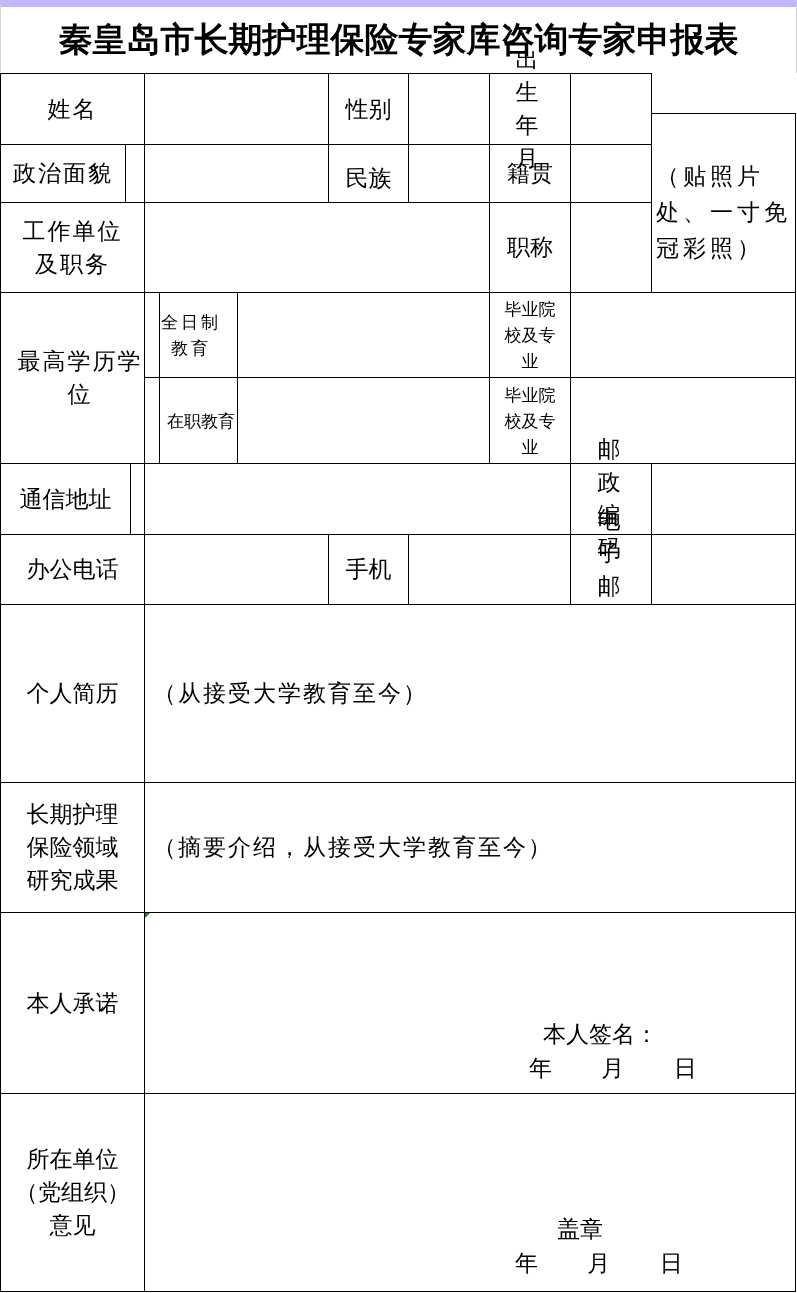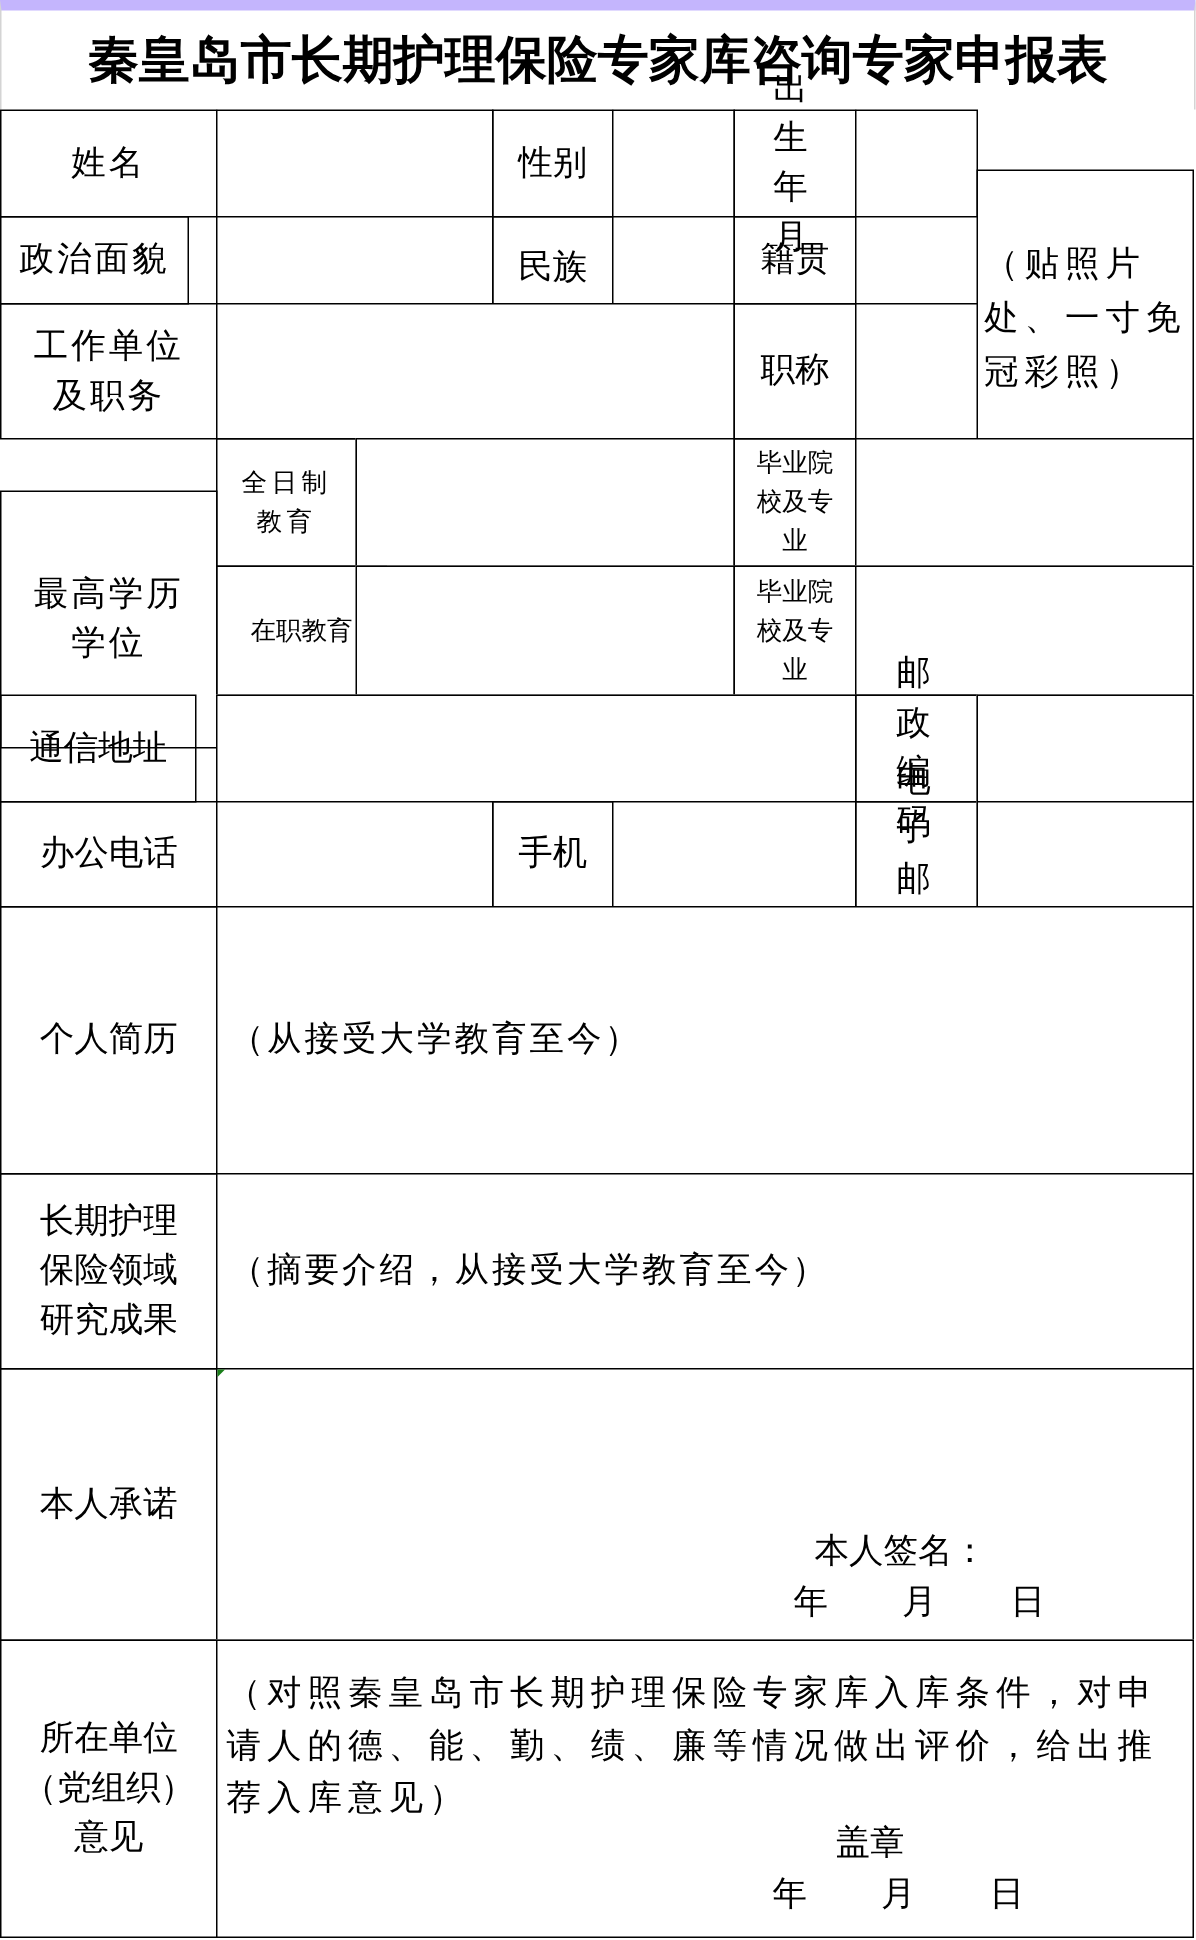--- a/index.html
+++ b/index.html
@@ -7,21 +7,21 @@
            font-family: "DejaVu Serif", "Liberation Serif", serif; color: #000; }
     .title-bar { position: absolute; left: 0; top: 0; width: 797px; height: 73px;
                  border-top: 7px solid #c4b5fd; border-left: 1px solid #d4d4d4; border-right: 1px solid #d4d4d4;
                  box-sizing: border-box; display: flex; align-items: center; justify-content: center; }
     .title { font-family: "DejaVu Serif", serif; font-weight: bold; font-size: 34px; letter-spacing: 0px; }
     .cell { position: absolute; box-sizing: border-box; border: 1px solid #000;
             display: flex; align-items: center; justify-content: center; text-align: center;
             font-size: 23px; line-height: 33px; }
     .cell.input { background: #fff; }
     .small { font-size: 17px; line-height: 26px; }
-    .left { justify-content: flex-start; text-align: left; }
+    .left { justify-content: flex-start; text-align: left; font-family: Liberation Serif, serif; }
     .photo { align-items: flex-start; padding-top: 44px; justify-content: flex-start; text-align: left;
              padding-left: 4px; font-size: 23px; line-height: 36px; margin-top: 40px; }
     .long-text { display: block; text-align: left; padding: 4px 6px 0 6px; font-size: 23px; line-height: 35px; }
     .lbl-pad { letter-spacing: 2px; }
     .green-mark { position: absolute; left: 145px; top: 913px; width: 0; height: 0;
                   border-top: 5px solid #1a7f1a; border-right: 5px solid transparent; }
   </style>
 </head>
 <body>
 
@@ -49,21 +49,21 @@
 <div class="cell" style="left:489px;top:144px;width:82px;height:59px;">籍贯</div>
 <div class="cell input" style="left:570px;top:144px;width:82px;height:59px;"></div>
 
 <div class="cell lbl-pad" style="left:0;top:202px;width:145px;height:91px;padding:0 16px;">
   <span>工作单位及职务</span>
 </div>
 <div class="cell input" style="left:144px;top:202px;width:346px;height:91px;"></div>
 <div class="cell" style="left:489px;top:202px;width:82px;height:91px;">职称</div>
 <div class="cell input" style="left:570px;top:202px;width:82px;height:91px;"></div>
 
-<div class="cell lbl-pad" style="left:0;top:292px;width:145px;height:172px;padding:0 16px;margin-top:35px;">
+<div class="cell lbl-pad" style="left:0;top:292px;width:160px;height:172px;padding:0 16px;">
   <span>最高学历学位</span>
 </div>
 <div class="cell small" style="left:144px;top:292px;width:94px;height:86px;padding:0 14px;">
   <span style="letter-spacing:3px;">全日制教育</span>
 </div>
 <div class="cell input" style="left:237px;top:292px;width:253px;height:86px;"></div>
 <div class="cell small" style="left:489px;top:292px;width:82px;height:86px;padding:0 10px;">
   <span>毕业院校及专业</span>
 </div>
 <div class="cell input" style="left:570px;top:292px;width:226px;height:86px;"></div>
@@ -111,20 +111,19 @@
     <span style="margin-left:42px;">月</span>
     <span style="margin-left:42px;">日</span>
   </div>
 </div>
 <div class="green-mark"></div>
 
 <div class="cell" style="left:0;top:1093px;width:145px;height:199px;padding:0 14px;">
   <span>所在单位（党组织）意见</span>
 </div>
 <div class="cell input long-text" style="left:144px;top:1093px;width:652px;height:199px;padding-top:18px;">
-  <div style="letter-spacing:4px;">（对照秦皇岛市长期护理保险专家库入库条件，对申请人的德、能、勤、绩、廉等情况做出评价，给出推荐入库意见）</div>
   <div style="position:absolute;left:412px;top:118px;">盖章</div>
   <div style="position:absolute;left:370px;top:152px;">
     <span>年</span>
     <span style="margin-left:42px;">月</span>
     <span style="margin-left:42px;">日</span>
   </div>
 </div>
 
 </body></html>

